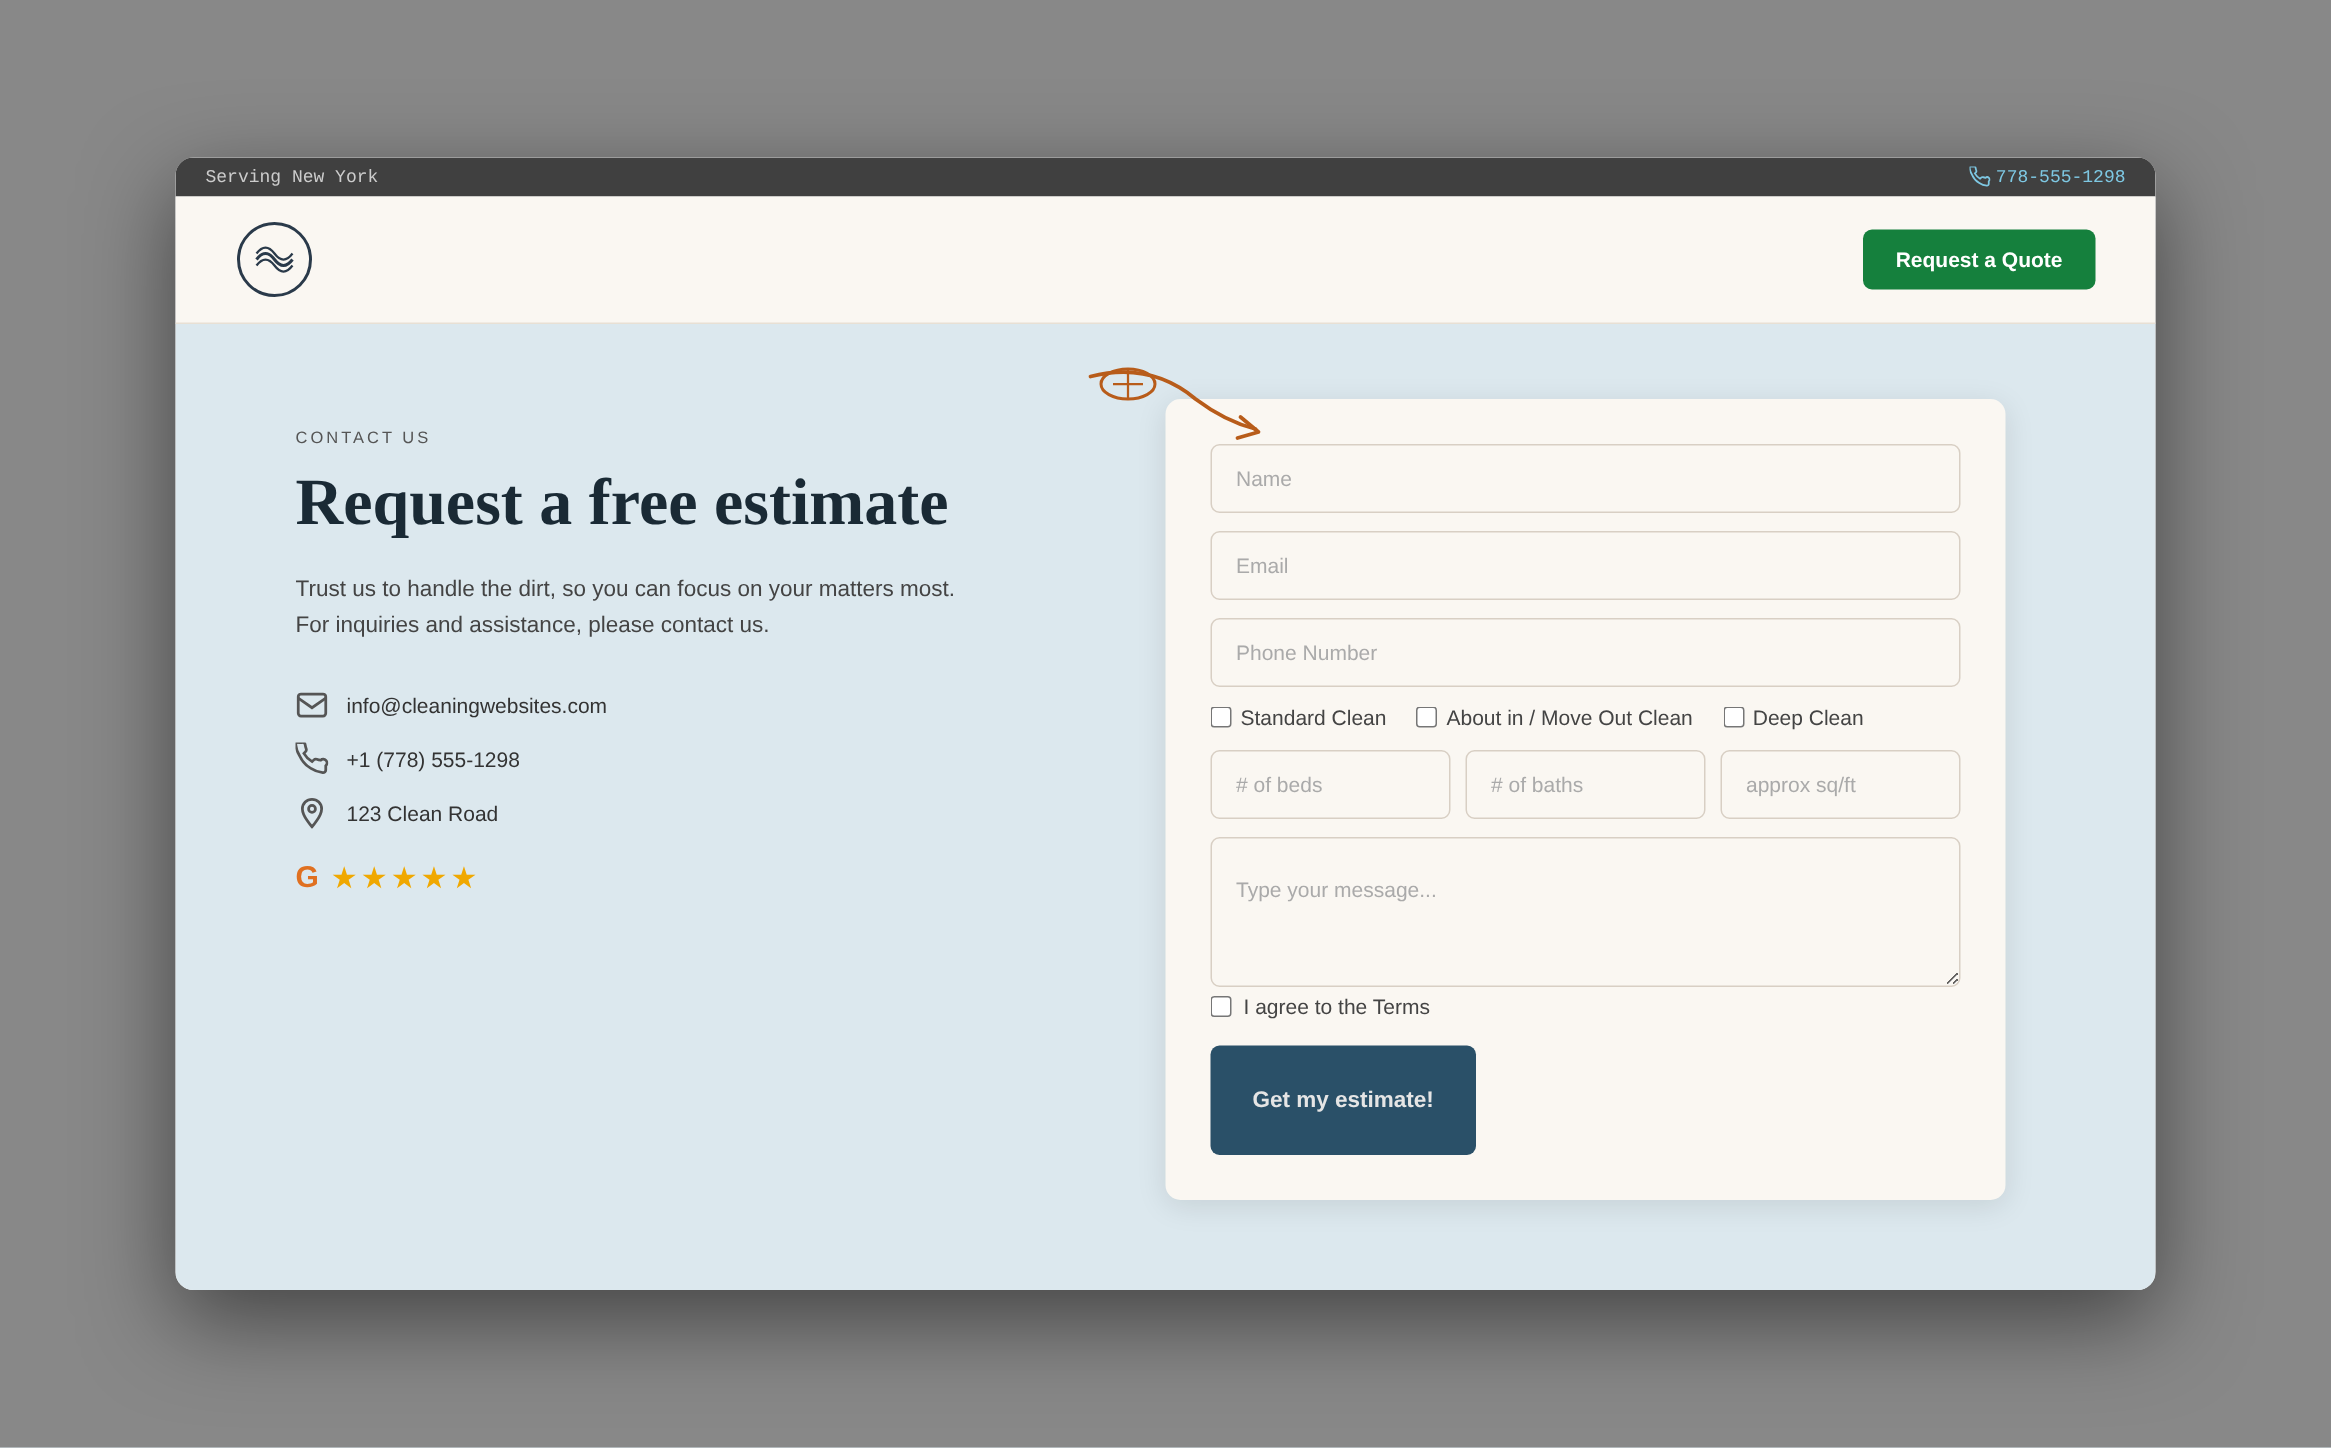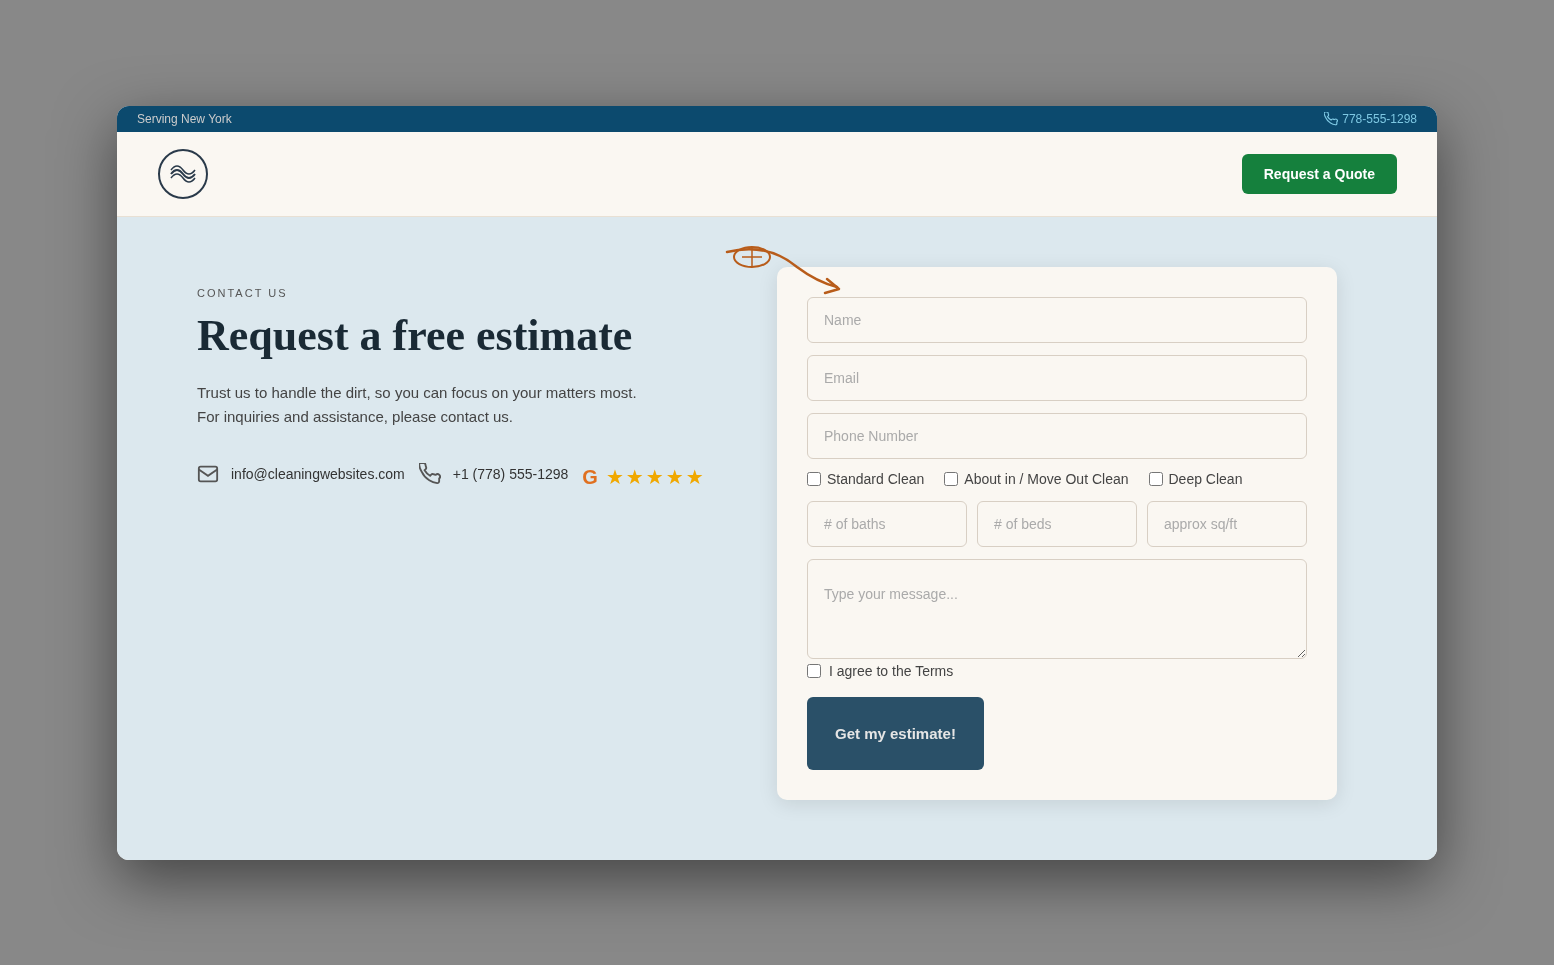--- a/index.html
+++ b/index.html
@@ -15,28 +15,28 @@
     .browser-window {
       width: 1320px;
       border-radius: 12px;
       overflow: hidden;
       box-shadow: 0 20px 60px rgba(0,0,0,0.5);
       background: #fff;
     }
 
     
     .top-bar {
-      background: #0c4a6e;
+      background: #404040;
       color: #ccc;
       font-size: 12px;
       padding: 6px 20px;
       display: flex;
       justify-content: space-between;
       align-items: center;
-      font-family: Liberation Sans, sans-serif;
+      font-family: Liberation Mono, monospace;
     }
     .top-bar a {
       color: #7ec8e3;
       text-decoration: none;
       display: flex;
       align-items: center;
       gap: 4px;
     }
 
     
@@ -134,21 +134,21 @@
     .sub-text {
       font-size: 15px;
       color: #444;
       line-height: 1.6;
       font-family: Arial, sans-serif;
       margin-bottom: 30px;
     }
     .contact-info {
       list-style: none;
       display: flex;
-      flex-direction: row;
+      flex-direction: column;
       gap: 14px;
       font-family: Arial, sans-serif;
       font-size: 14px;
       color: #333;
     }
     .contact-info li {
       display: flex;
       align-items: center;
       gap: 12px;
     }
@@ -328,20 +328,27 @@
           </svg>
           <span>info@cleaningwebsites.com</span>
         </li>
         <li>
           <svg class="contact-icon" viewBox="0 0 24 24" fill="none" stroke="#555" stroke-width="2">
             <path d="M22 16.92v3a2 2 0 01-2.18 2 19.79 19.79 0 01-8.63-3.07A19.5 19.5 0 013.07 9.81 19.79 19.79 0 01.07 1.21 2 2 0 012.06 0h3a2 2 0 012 1.72c.127.96.361 1.903.7 2.81a2 2 0 01-.45 2.11L6.09 7.91a16 16 0 006 6l1.27-1.27a2 2 0 012.11-.45c.907.339 1.85.573 2.81.7A2 2 0 0122 16.92z"></path>
           </svg>
           <span>+1 (778) 555-1298</span>
         </li>
         <li>
+          <svg class="contact-icon" viewBox="0 0 24 24" fill="none" stroke="#555" stroke-width="2">
+            <path d="M12 2C8.13 2 5 5.13 5 9c0 5.25 7 13 7 13s7-7.75 7-13c0-3.87-3.13-7-7-7z"></path>
+            <circle cx="12" cy="9" r="2.5"></circle>
+          </svg>
+          <span>123 Clean Road</span>
+        </li>
+        <li>
           <div class="google-row">
             <span class="google-g">G</span>
             <span class="stars">★★★★★</span>
           </div>
         </li>
       </ul>
     </div>
 
     <div class="right-col">
       <div class="form-card">
@@ -361,22 +368,22 @@
             <input type="checkbox" style="">
             <span>About in / Move Out Clean</span>
           </label>
           <label>
             <input type="checkbox" style="">
             <span>Deep Clean</span>
           </label>
         </div>
 
         <div class="small-fields-row">
+          <input class="form-field" type="text" placeholder="# of beds" style="">
           <input class="form-field" type="text" placeholder="# of baths" style="">
-          <input class="form-field" type="text" placeholder="# of beds" style="">
           <input class="form-field" type="text" placeholder="approx sq/ft" style="">
         </div>
 
         <textarea class="message-field" placeholder="Type your message..." style=""></textarea>
 
         <div class="terms-row">
           <input type="checkbox" style="">
           <label>I agree to the Terms</label>
         </div>
 

